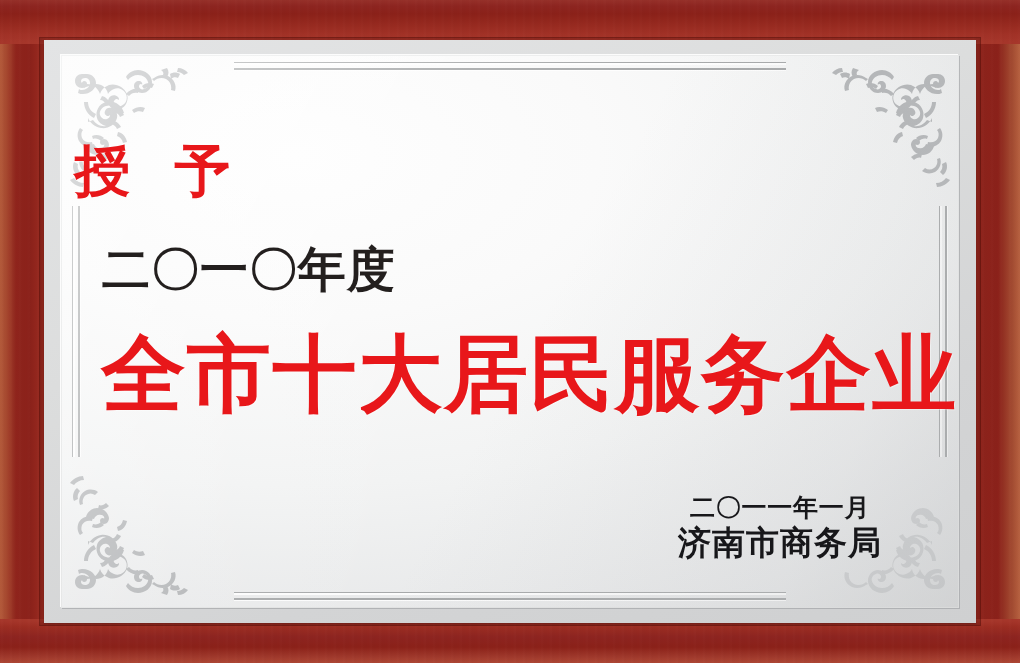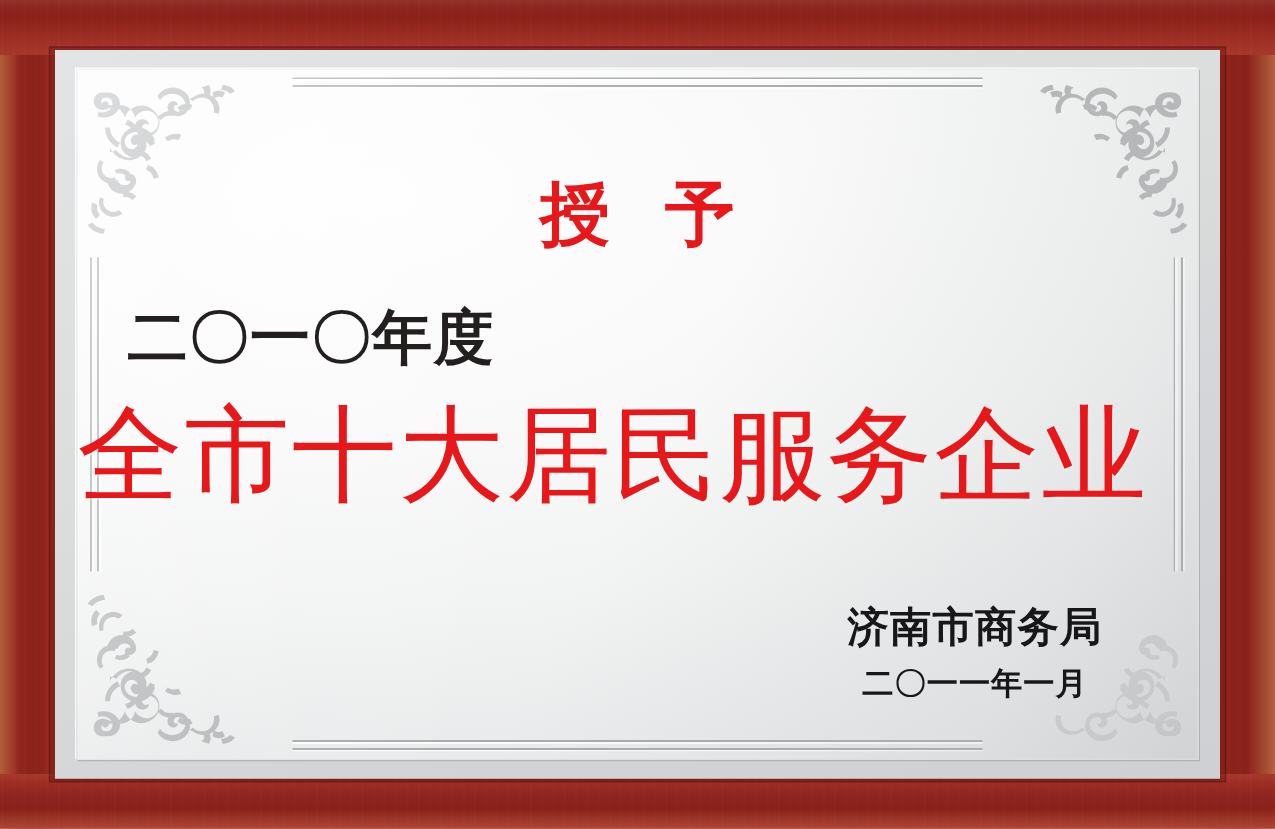--- a/index.html
+++ b/index.html
@@ -172,43 +172,42 @@
     inset: 0;
     z-index: 5;
   }
   .cn {
     font-family: "DejaVu Serif", "Liberation Serif", serif;
     white-space: nowrap;
   }
   .line-award {
     position: absolute;
     top: 78px; left: 0; right: 0;
-    text-align: center;
     color: #e8171a;
     font-size: 56px;
     font-weight: 700;
     letter-spacing: .22em;
     text-indent: .22em;
     text-shadow: 0 1px 0 rgba(255,255,255,.55);
   }
   .line-year {
     position: absolute;
     top: 182px; left: 40px;
     color: #231f1e;
     font-size: 48px;
     font-weight: 600;
     letter-spacing: .02em;
   }
   .line-title {
     position: absolute;
-    top: 252px; left: 0; right: 0;
-    text-align: left;
+    top: 262px; left: 0; right: 0;
+    text-align: right;
     color: #e8171a;
     font-size: 84px;
-    font-weight: 400;
+    font-weight: 700;
     letter-spacing: .02em;
     text-shadow: 1px 1px 0 rgba(255,255,255,.4);
   }
   .block-issuer {
     position: absolute;
     right: 76px;
     bottom: 44px;
     text-align: center;
     color: #17171a;
   }
@@ -350,19 +349,19 @@
     </div>
 
     <div class="content">
       <div class="cn line-award">授 予</div>
 
       <div class="cn line-year">二〇一〇年度</div>
 
       <div class="cn line-title">全市十大居民服务企业</div>
 
       <div class="block-issuer">
+        <div class="cn issuer-date">二〇一一年一月</div>
         <div class="cn issuer-name">济南市商务局</div>
-        <div class="cn issuer-date">二〇一一年一月</div>
       </div>
     </div>
 
   </div>
 </div>
 
 </body></html>

